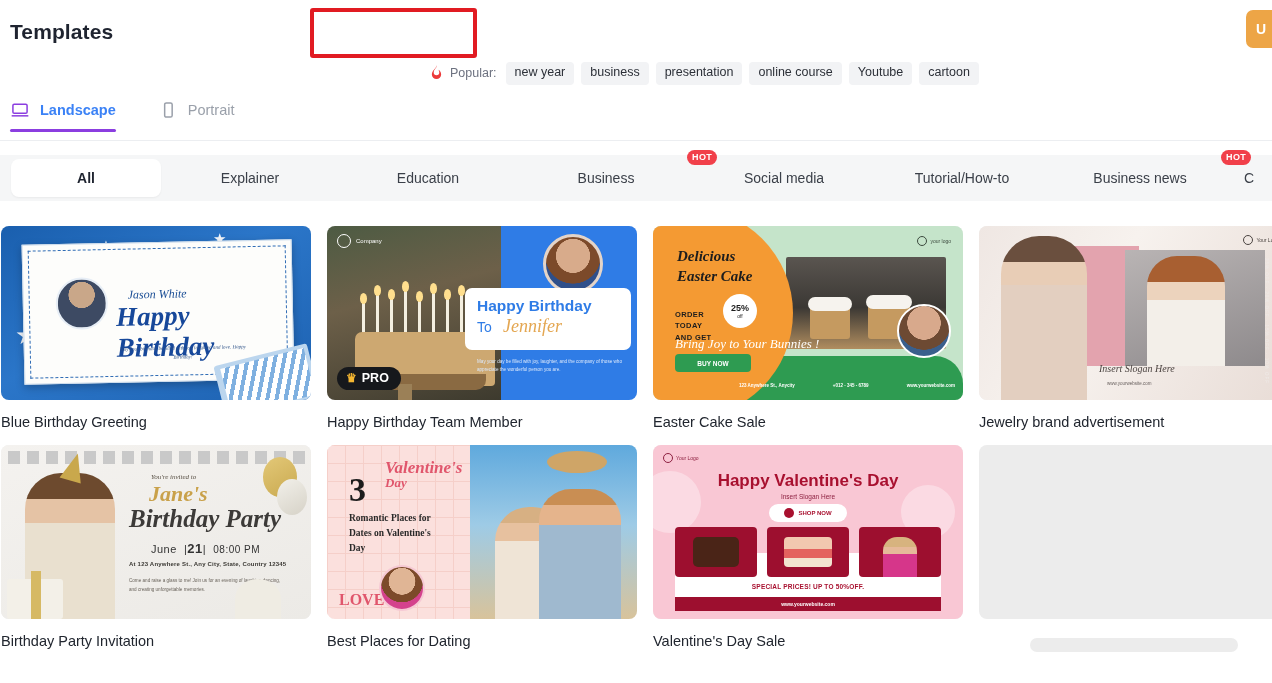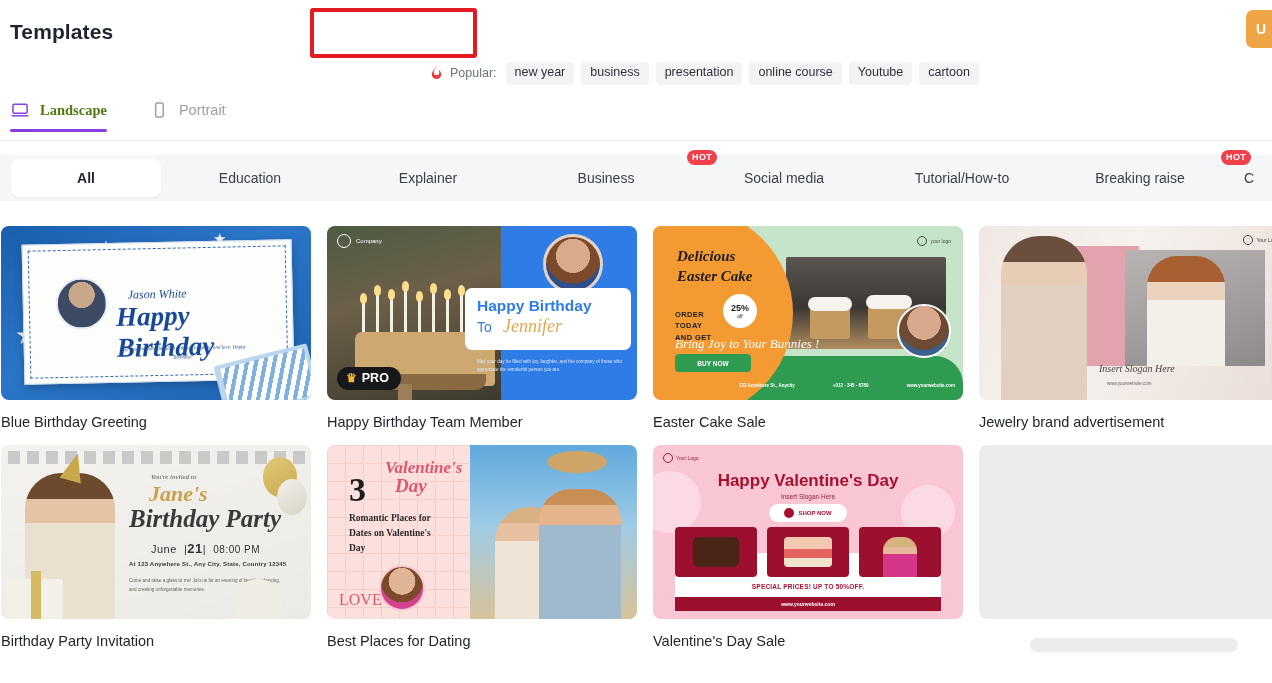--- a/index.html
+++ b/index.html
@@ -60,21 +60,21 @@
     font-size: 12.5px; color: #2c3038; padding: 4px 9px 5px; line-height: 1.1;
   }
 
   
   .orient-tabs { position: absolute; left: 10px; top: 96px; display: flex; gap: 0; }
   .orient-tab {
     display: flex; align-items: center; gap: 10px; cursor: pointer;
     padding: 4px 0 12px; margin-right: 42px; position: relative;
     color: #9aa0aa; font-size: 14.5px;
   }
-  .orient-tab.active { color: #4d7c0f; font-weight: 600; font-family: Liberation Serif, serif; }
+  .orient-tab.active { color: #3b82f6; font-weight: 600; }
   .orient-tab.active .underline {
     position: absolute; left: 0; right: 0; bottom: 0; height: 3px;
     background: #8b3ee0; border-radius: 2px;
   }
   .orient-ico { width: 20px; height: 20px; display: block; }
 
   .hr-line { position: absolute; left: 0; top: 140px; width: 1272px; height: 1px; background: #eceef1; }
 
   
   .cat-bar {
@@ -228,23 +228,23 @@
   .bd5-gift { position:absolute; left:6px; bottom:0; width:56px; height:40px; background:#f3f0e8; border-radius:3px;}
   .bd5-gift:after{content:"";position:absolute;left:24px;top:-8px;width:10px;height:48px;background:#d6b964;}
   .bd5-ball { position:absolute; right:30px; bottom:0; width:46px; height:40px; border-radius:50% 50% 0 0; background:#efece3;}
 
   
   .bd6-left { position:absolute; left:0; top:0; width:46%; height:100%; background:#fbe0dd;
     background-image:linear-gradient(#f5cfc9 1px,transparent 1px),linear-gradient(90deg,#f5cfc9 1px,transparent 1px);
     background-size:18px 18px;}
   .bd6-num { position:absolute; left:22px; top:26px; font-family:"Liberation Serif",serif; font-weight:700; font-size:34px; color:#1c1c1c;}
   .bd6-vd { position:absolute; left:58px; top:14px; font-family:"Liberation Serif",serif; font-style:italic; font-weight:700; font-size:17px; color:#e0566c; line-height:1;}
-  .bd6-vd span { display:block; margin-left:10px; font-size:19px;}
+  .bd6-vd span { display:block; font-size:13px;}
   .bd6-sub { position:absolute; left:22px; top:66px; width:96px; font-family:Liberation Serif, serif; font-weight:700; font-size:9.5px; color:#2a2a2a; line-height:1.55;}
-  .bd6-love { position:absolute; left:12px; bottom:10px; font-family:"Liberation Serif",serif; font-weight:400; font-size:16px; color:#e0566c;}
+  .bd6-love { position:absolute; left:12px; bottom:10px; font-family:"Liberation Serif",serif; font-weight:700; font-size:16px; color:#e0566c;}
   .bd6-av { position:absolute; left:52px; bottom:8px; width:46px; height:46px; border-radius:50%;
     background: radial-gradient(circle at 50% 34%, #e0b595 0 38%, #7c4a2a 39% 60%, #d4428d 61% 100%); border:2px solid #f6c9d4;}
   .bd6-right { position:absolute; right:0; top:0; width:56%; height:100%;
     background:linear-gradient(180deg,#5fa9dd 0%,#9ecbe6 46%,#d8c39b 100%);}
   .bd6-p1 { position:absolute; left:32px; bottom:0; width:72px; height:112px; background:linear-gradient(180deg,#d7b083 0 14%,#e7c19f 14% 30%,#efe4d6 30% 100%); border-radius:34px 34px 0 0;}
   .bd6-p2 { position:absolute; right:16px; bottom:0; width:82px; height:130px; background:linear-gradient(180deg,#c98e53 0 12%,#e5b48c 12% 28%,#9fb9cf 28% 100%); border-radius:32px 32px 0 0;}
   .bd6-hat { position:absolute; right:30px; top:6px; width:60px; height:22px; border-radius:50%; background:#cfa567;}
 
   
   .bd7-bg { background:#f9c7d4; }
@@ -313,37 +313,37 @@
     </div>
   </div>
 
   <div class="hr-line"></div>
 
   <div class="cat-bar">
     <div class="cat-item active" style="width:150px;margin-left:11px;">
       <span>All</span>
     </div>
     <div class="cat-item" style="width:178px;">
+      <span>Explainer</span>
+    </div>
+    <div class="cat-item" style="width:178px;">
       <span>Education</span>
-    </div>
-    <div class="cat-item" style="width:178px;">
-      <span>Explainer</span>
     </div>
     <div class="cat-item" style="width:178px;">
       <span>Business</span>
       <span class="hot-badge">HOT</span>
     </div>
     <div class="cat-item" style="width:178px;">
       <span>Social media</span>
     </div>
     <div class="cat-item" style="width:178px;">
       <span>Tutorial/How-to</span>
     </div>
     <div class="cat-item" style="width:178px;">
-      <span>Breaking raise</span>
+      <span>Business news</span>
       <span class="hot-badge">HOT</span>
     </div>
     <div class="cat-item" style="width:40px;overflow:hidden;">
       <span>C</span>
     </div>
   </div>
 
   <div class="grid">
 
     <div class="card">

